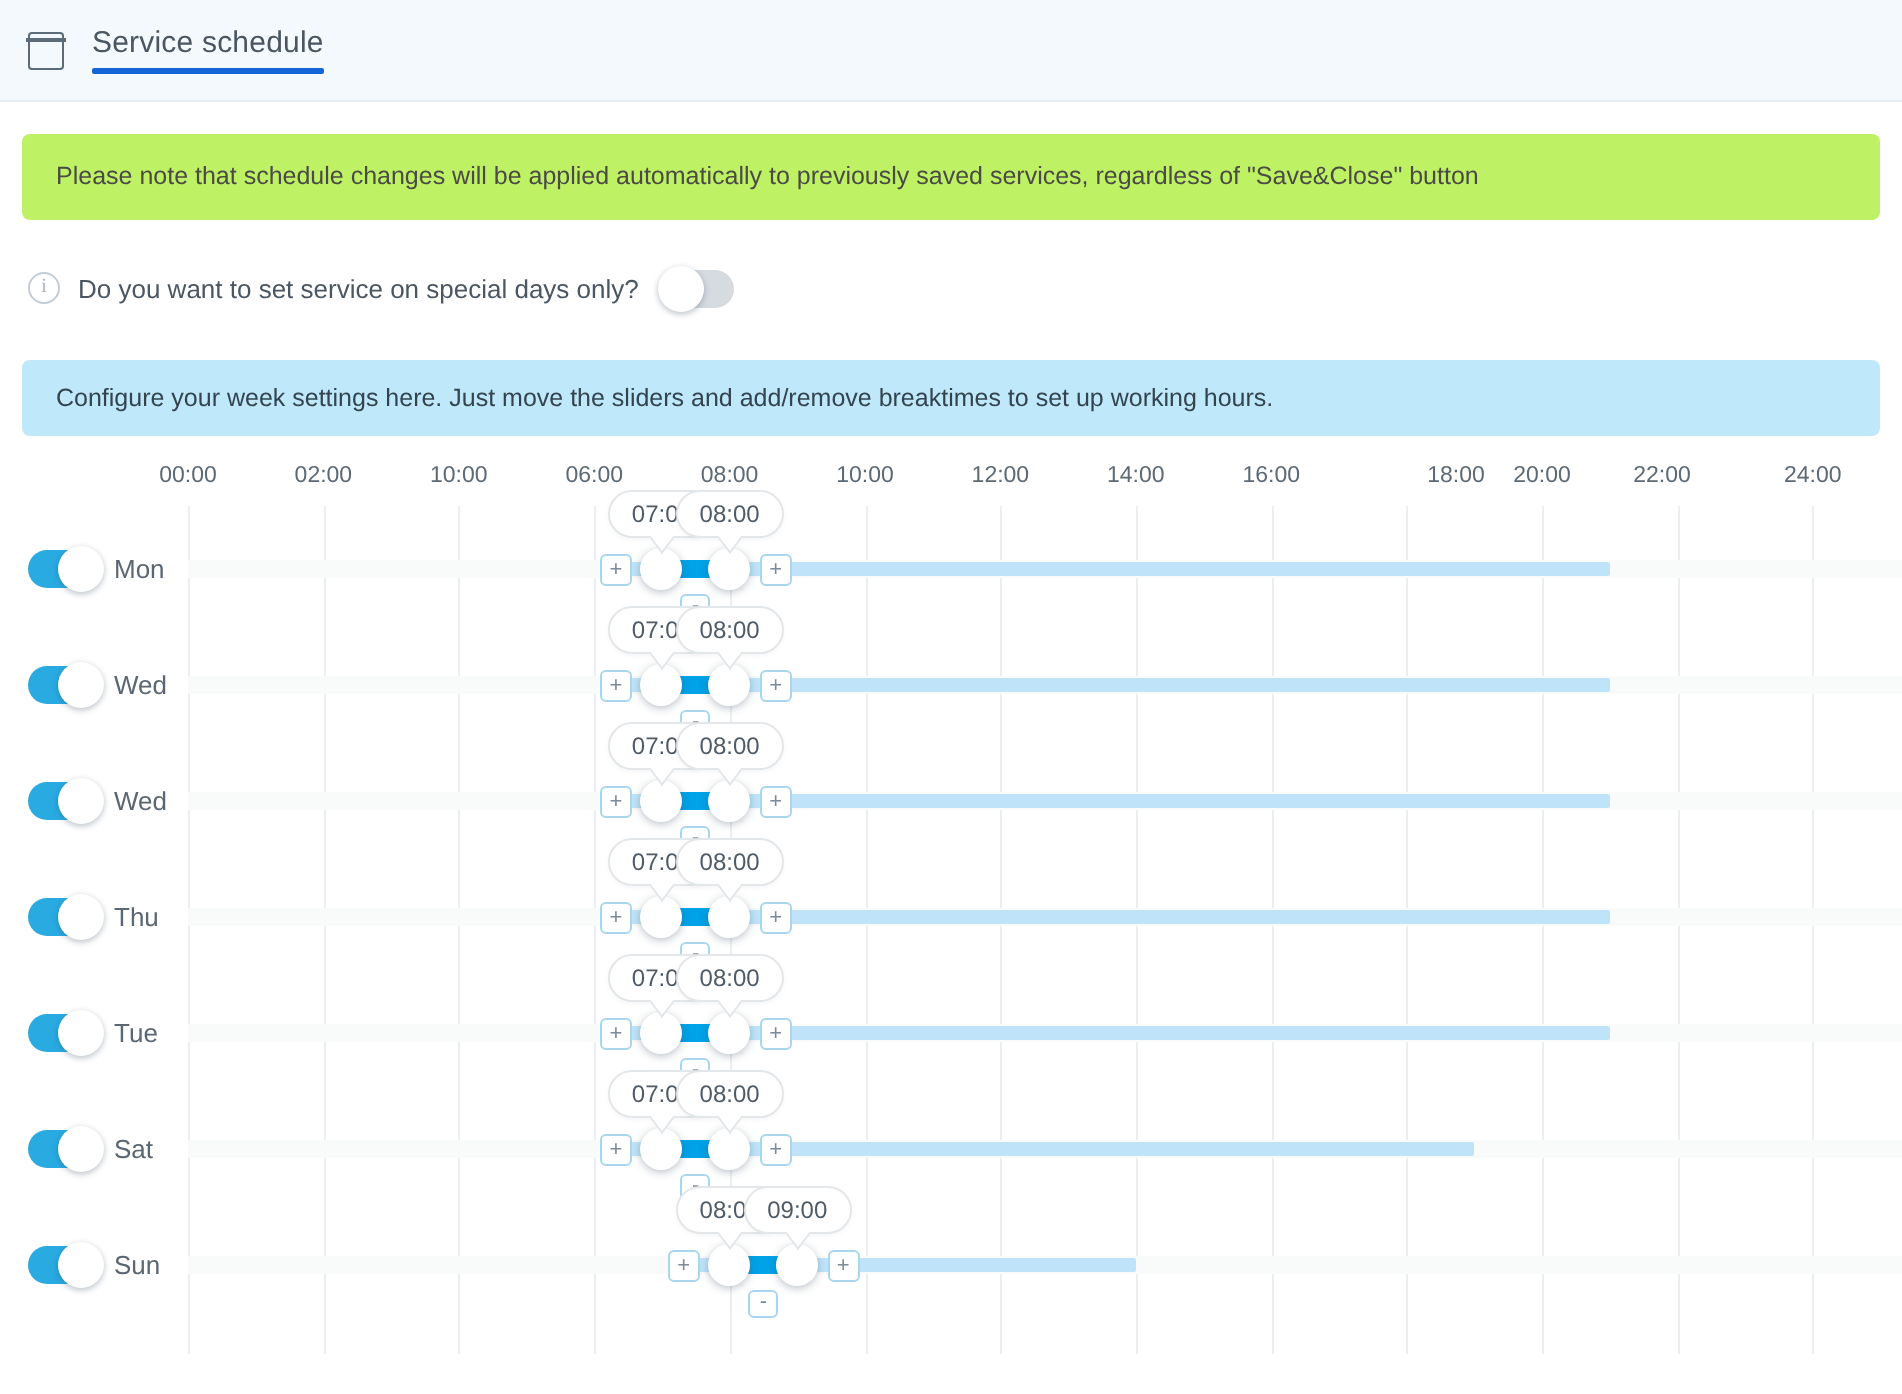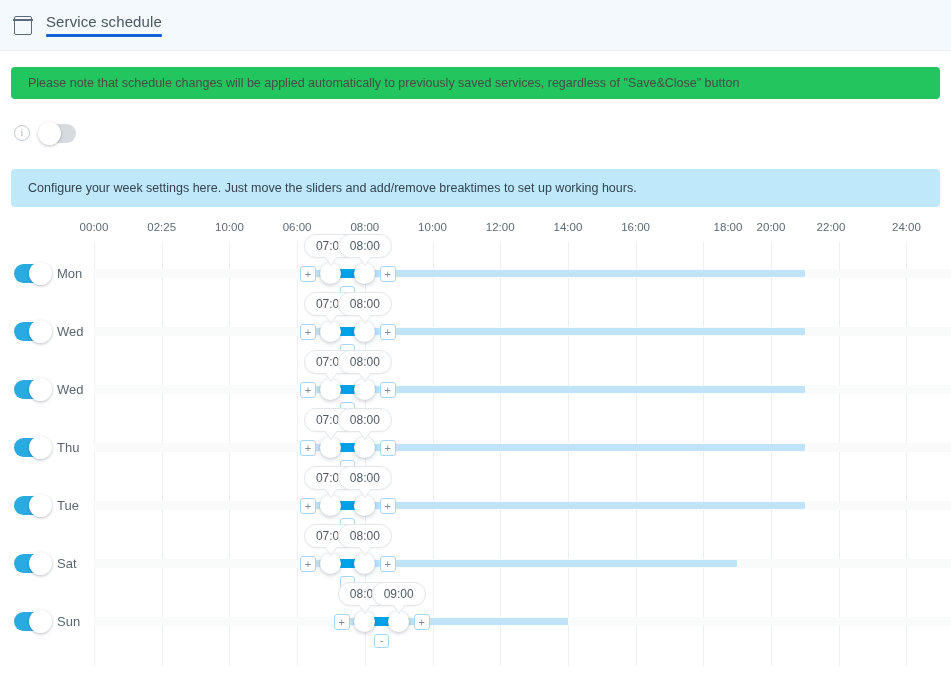--- a/index.html
+++ b/index.html
@@ -90,23 +90,23 @@
   
   .banner {
     margin: 16px 11px 0 11px;
     border-radius: 4px;
     padding: 14px 17px;
     font-size: 12.5px;
     line-height: 1.3;
     box-sizing: border-box;
   }
   #warning-banner {
-    background: #22c55e;
+    background: #bef264;
     color: #4b4a46;
-    height: 32px;
+    height: 43px;
     display: flex;
     align-items: center;
   }
   #info-banner {
     background: #bfe8fa;
     color: #33444f;
     height: 38px;
     display: flex;
     align-items: center;
     margin-top: 24px;
@@ -302,33 +302,34 @@
     <div class="title-underline"></div>
   </div>
 </div>
 
 <div class="banner" id="warning-banner">
   <span>Please note that schedule changes will be applied automatically to previously saved services, regardless of "Save&amp;Close" button</span>
 </div>
 
 <div id="special-days-row">
   <div id="info-circle-icon">i</div>
+  <span id="special-days-label">Do you want to set service on special days only?</span>
   <div class="toggle" id="special-days-toggle">
     <div class="knob"></div>
   </div>
 </div>
 
 <div class="banner" id="info-banner">
   <span>Configure your week settings here. Just move the sliders and add/remove breaktimes to set up working hours.</span>
 </div>
 
 <div id="schedule">
   <div id="axis">
       <div class="axis-tick" style="left: 94px;">00:00</div>
-      <div class="axis-tick" style="left: 161.7px;">02:25</div>
+      <div class="axis-tick" style="left: 161.7px;">02:00</div>
       <div class="axis-tick" style="left: 229.4px;">10:00</div>
       <div class="axis-tick" style="left: 297.1px;">06:00</div>
       <div class="axis-tick" style="left: 364.8px;">08:00</div>
       <div class="axis-tick" style="left: 432.5px;">10:00</div>
       <div class="axis-tick" style="left: 500.2px;">12:00</div>
       <div class="axis-tick" style="left: 567.9px;">14:00</div>
       <div class="axis-tick" style="left: 635.6px;">16:00</div>
       <div class="axis-tick" style="left: 728px;">18:00</div>
       <div class="axis-tick" style="left: 771px;">20:00</div>
       <div class="axis-tick" style="left: 831px;">22:00</div>

